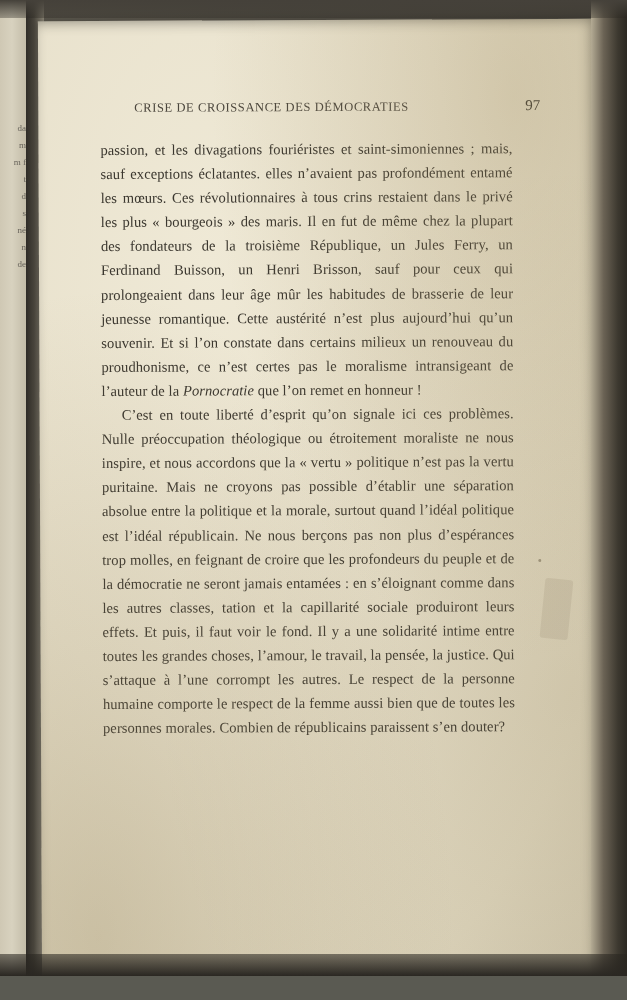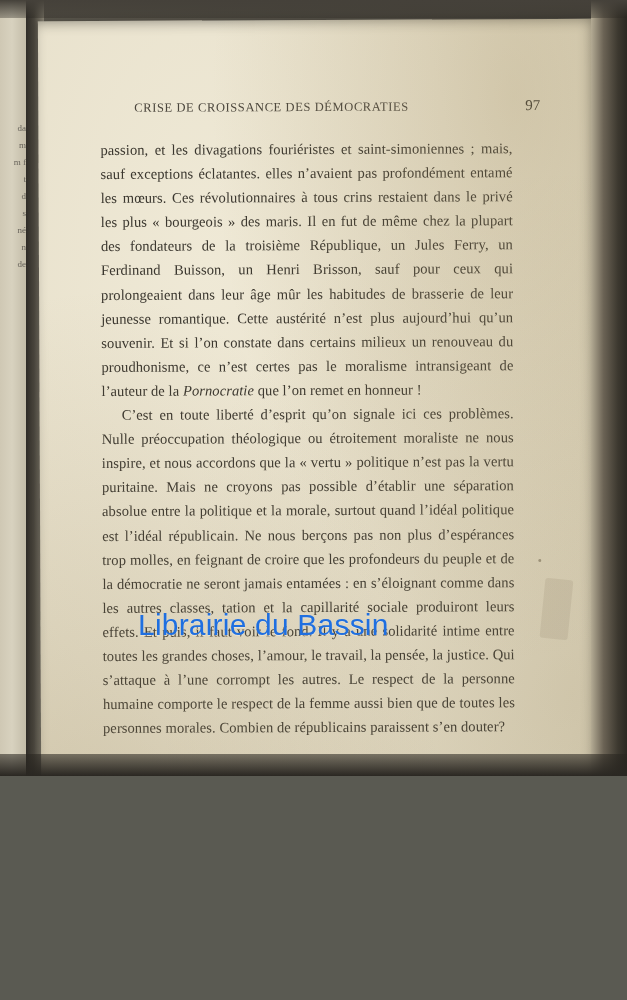--- a/index.html
+++ b/index.html
@@ -3,21 +3,21 @@
 <meta charset="utf-8">
 <style>
   html, body {
     margin: 0;
     padding: 0;
     background: #5a5a52;
   }
   #page {
     position: relative;
     width: 627px;
-    height: 776px;
+    height: 976px;
     overflow: hidden;
     background: #fde047;
     font-family: "Liberation Serif", serif;
   }
 
   
   .bg-dark {
     position: absolute;
     inset: 0;
     background: linear-gradient(90deg, #6e6a60 0%, #5c584e 3%, #4f4b42 100%);
@@ -210,20 +210,19 @@
         <p>C’est en toute liberté d’esprit qu’on signale ici ces problèmes. Nulle préoccupation théologique ou étroitement moraliste ne nous inspire, et nous accordons que la « vertu » politique n’est pas la vertu puritaine. Mais ne croyons pas possible d’établir une séparation absolue entre la politique et la morale, surtout quand l’idéal politique est l’idéal républicain. Ne nous berçons pas non plus d’espérances trop molles, en feignant de croire que les profondeurs du peuple et de la démocratie ne seront jamais entamées : en s’éloignant comme dans les autres classes, tation et la capillarité sociale produiront leurs effets. Et puis, il faut voir le fond. Il y a une solidarité intime entre toutes les grandes choses, l’amour, le travail, la pensée, la justice. Qui s’attaque à l’une corrompt les autres. Le respect de la personne humaine comporte le respect de la femme aussi bien que de toutes les personnes morales. Combien de républicains paraissent s’en douter?</p>
       </div>
 
     </div>
 
     <div class="margin-mark"></div>
     <div class="margin-dot"></div>
 
   </div>
 
-  <div class="watermark" style="color: rgb(31, 111, 224);">Librairie du Bassin</div>
 
   <div class="right-crease"></div>
   <div class="right-edge"></div>
   <div class="top-band"></div>
   <div class="bottom-band"></div>
 
 </div>
 
 </body></html>

